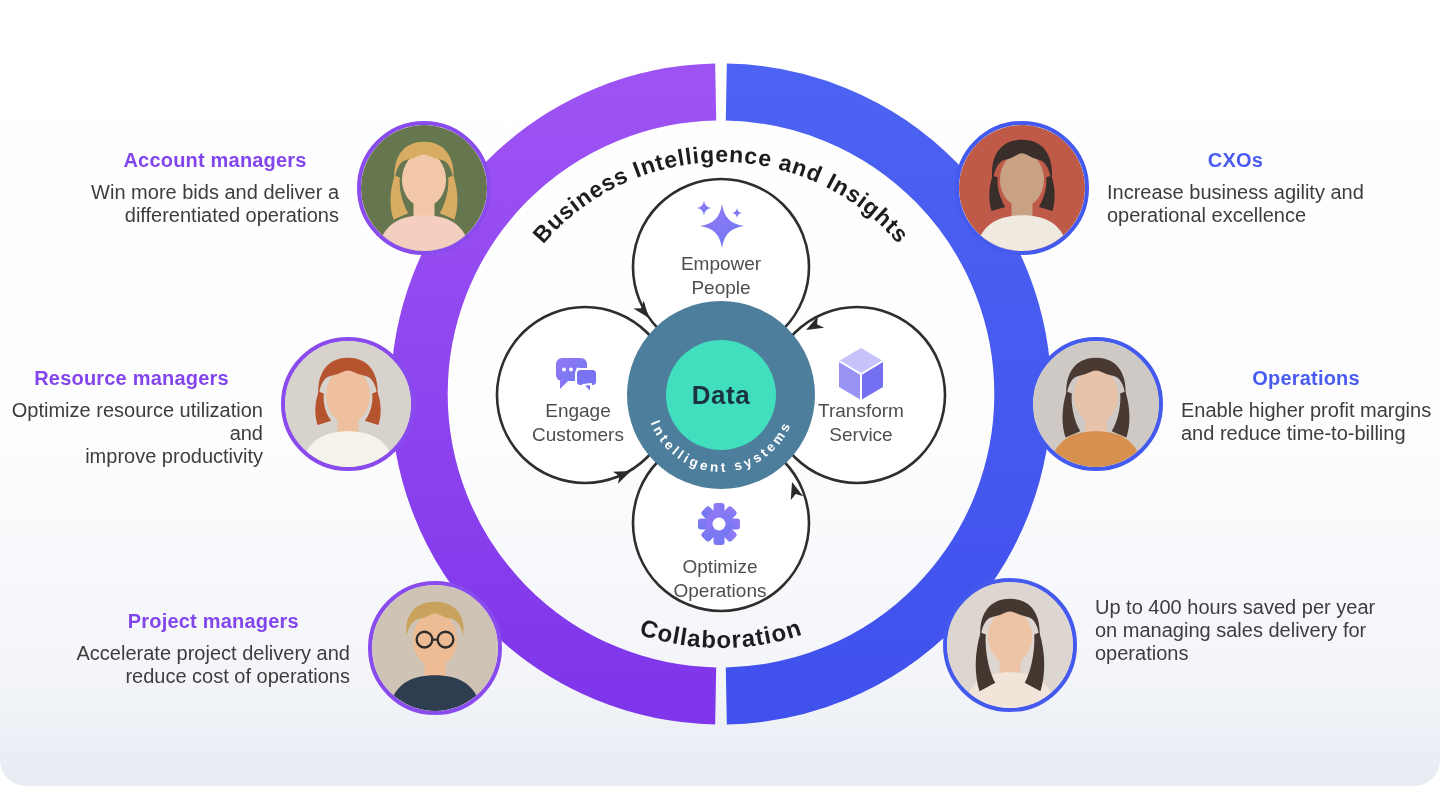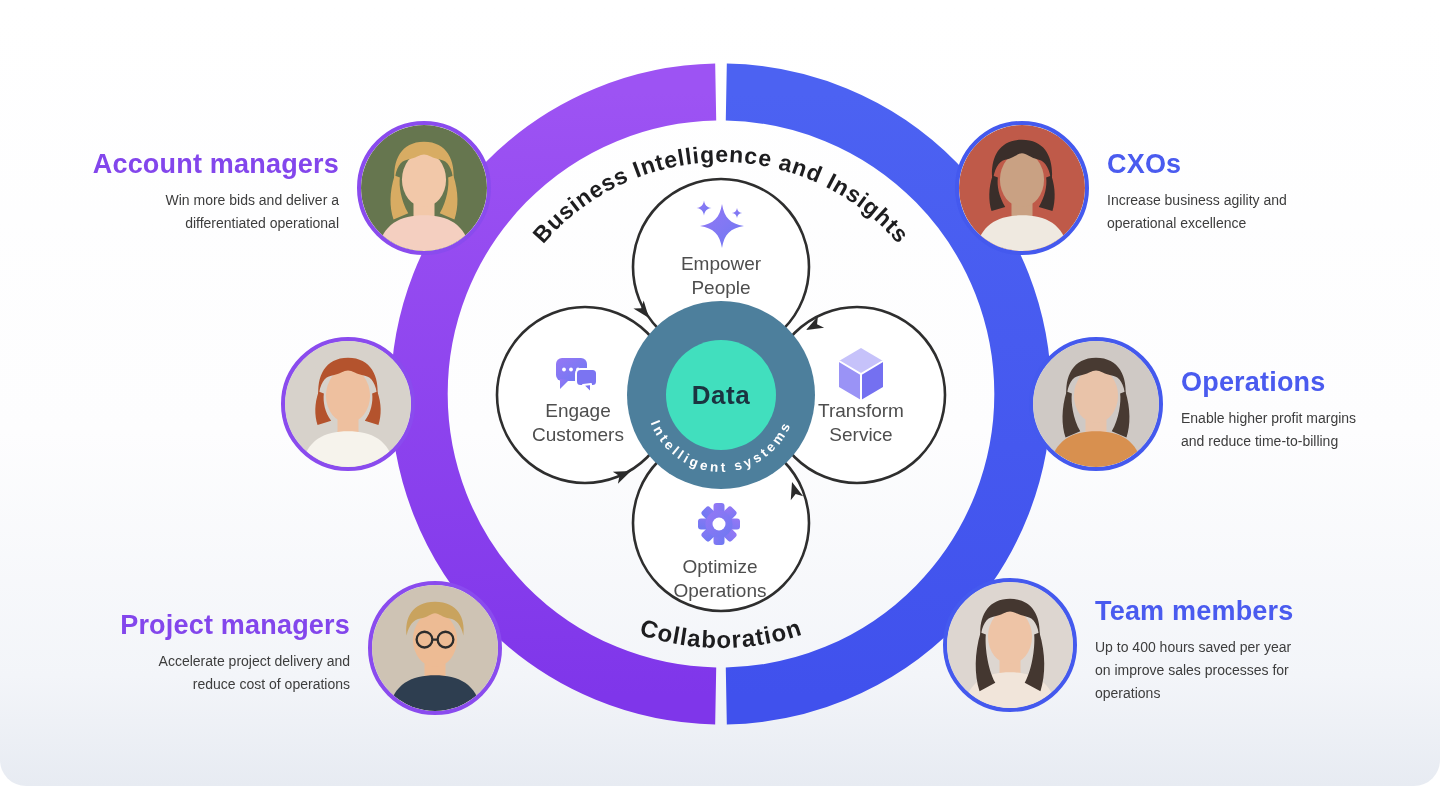--- a/index.html
+++ b/index.html
@@ -15,22 +15,22 @@
   .arc-title-bottom{font-weight:700; font-size:24px; fill:#1d1d1f; letter-spacing:1px;}
   .petal{fill:#ffffff; stroke:#2e2e2e; stroke-width:2.6;}
   .node-label{font-size:19px; font-weight:500; fill:#4e4e4e; text-anchor:middle;}
   .hub-data{font-size:26px; font-weight:700; fill:#1b3340; text-anchor:middle; letter-spacing:0.5px;}
   .hub-ring-text{font-size:13.5px; font-weight:700; fill:#ffffff; letter-spacing:3.2px;}
   .arrowhead{fill:#2a2a2a;}
 
   .persona{position:absolute; z-index:2; display:flex; gap:18px; align-items:flex-start;}
   .persona .txt{padding-top:28px;}
   .persona.side-left .txt{text-align:right;}
-  .persona .title{margin:0 0 9px 0; font-size:27px; font-weight:700; color:var(--title-color,#8346EC); letter-spacing:0.2px;}
-  .persona .desc{margin:0; font-size:14px; line-height:23px; color:#3d3d3d;}
+  .persona .title{margin:0 0 9px 0; font-size:20px; font-weight:700; color:var(--title-color,#8346EC); letter-spacing:0.2px;text-align:center;}
+  .persona .desc{margin:0; font-size:20px; line-height:23px; color:#3d3d3d;}
   .avatar{
     width:134px; height:134px; border-radius:50%; box-sizing:border-box;
     border:4px solid var(--av-border,#8A4BEE); overflow:hidden; flex:0 0 auto;
     background:#ddd;
   }
   .avatar svg{display:block;}
 
   .p-account{top:121px; right:949px;}
   .p-resource{top:337px; right:1025px;} .p-resource .txt{padding-top:30px;}
   .p-project{top:581px; right:938px;}   .p-project .txt{padding-top:29px;}
@@ -130,41 +130,45 @@
 
     <polygon class="arrowhead" points="0,0 -17,6.5 -12.5,0 -17,-6.5" transform="translate(649,318) rotate(52)"></polygon>
     <polygon class="arrowhead" points="0,0 -17,6.5 -12.5,0 -17,-6.5" transform="translate(806,330) rotate(152)"></polygon>
     <polygon class="arrowhead" points="0,0 -17,6.5 -12.5,0 -17,-6.5" transform="translate(631,471) rotate(-23)"></polygon>
     <polygon class="arrowhead" points="0,0 -17,6.5 -12.5,0 -17,-6.5" transform="translate(792,482) rotate(-107)"></polygon>
   </svg>
 
   <div class="persona side-left p-account" style="--av-bg: #66764f; --av-hair: #d8ac63; --av-skin: #f2c8a9; --av-shirt: #f4cfc0; --av-border: #8A4BEE; --title-color: #8346EC;">
     <div class="txt">
       <h2 class="title">Account managers</h2>
-      <p class="desc"><span>Win more bids and deliver a</span><br><span>differentiated operational</span></p>
+      <p class="desc"><span>Win more bids and deliver a</span><br><span>differentiated operations</span></p>
     </div>
     <div class="avatar">
       <svg width="126" height="126" viewBox="0 0 120 120">
         <clipPath id="avc1">
             <circle cx="60" cy="60" r="60"></circle>
           </clipPath>
         <g clip-path="url(#avc1)">
           <rect width="120" height="120" style="fill:var(--av-bg)"></rect>
           <path d="M50,68 h20 v20 h-20 z" style="fill:var(--av-skin)"></path>
           <path d="M16,120 C20,94 38,86 60,86 C82,86 100,94 104,120 Z" style="fill:var(--av-shirt)"></path>
           <path d="M32,48 C27,64 27,78 31,90 L45,84 C38,72 36,58 37,50 Z" style="fill:var(--av-hair)"></path>
           <path d="M88,48 C93,64 93,78 89,90 L75,84 C82,72 84,58 83,50 Z" style="fill:var(--av-hair)"></path>
           <ellipse cx="60" cy="52" rx="21" ry="26" style="fill:var(--av-skin)"></ellipse>
           <path d="M60,16 C38,16 30,34 32,54 C33,40 38,34 44,33 C52,31.5 56,28 60,28 C64,28 68,31.5 76,33 C82,34 87,40 88,54 C90,34 82,16 60,16 Z" style="fill:var(--av-hair)"></path>
         </g>
       </svg>
     </div>
   </div>
 
   <div class="persona side-left p-resource" style="--av-bg: #d7d2cb; --av-hair: #b4532d; --av-skin: #eec09f; --av-shirt: #f6f3ec; --av-border: #8A4BEE; --title-color: #8346EC;">
+    <div class="txt">
+      <h2 class="title">Resource managers</h2>
+      <p class="desc"><span>Optimize resource utilization and</span><br><span>improve productivity</span></p>
+    </div>
     <div class="avatar">
       <svg width="126" height="126" viewBox="0 0 120 120">
         <clipPath id="avc2">
             <circle cx="60" cy="60" r="60"></circle>
           </clipPath>
         <g clip-path="url(#avc2)">
           <rect width="120" height="120" style="fill:var(--av-bg)"></rect>
           <path d="M50,68 h20 v20 h-20 z" style="fill:var(--av-skin)"></path>
           <path d="M16,120 C20,94 38,86 60,86 C82,86 100,94 104,120 Z" style="fill:var(--av-shirt)"></path>
           <path d="M32,48 C28,60 28,70 31,80 L44,76 C38,68 36,58 37,50 Z" style="fill:var(--av-hair)"></path>
@@ -259,18 +263,17 @@
           <path d="M50,68 h20 v20 h-20 z" style="fill:var(--av-skin)"></path>
           <path d="M16,120 C20,94 38,86 60,86 C82,86 100,94 104,120 Z" style="fill:var(--av-shirt)"></path>
           <path d="M32,48 C26,68 26,88 31,104 L46,96 C38,82 36,58 37,50 Z" style="fill:var(--av-hair)"></path>
           <path d="M88,48 C94,68 94,88 89,104 L74,96 C82,82 84,58 83,50 Z" style="fill:var(--av-hair)"></path>
           <ellipse cx="60" cy="52" rx="21" ry="26" style="fill:var(--av-skin)"></ellipse>
           <path d="M60,16 C38,16 30,34 32,54 C33,40 38,34 44,33 C52,31.5 56,28 60,28 C64,28 68,31.5 76,33 C82,34 87,40 88,54 C90,34 82,16 60,16 Z" style="fill:var(--av-hair)"></path>
         </g>
       </svg>
     </div>
     <div class="txt">
-      <h2 class="title">Team members</h2>
-      <p class="desc"><span>Up to 400 hours saved per year</span><br><span>on improve sales processes for</span><br><span>operations</span></p>
+      <p class="desc"><span>Up to 400 hours saved per year</span><br><span>on managing sales delivery for</span><br><span>operations</span></p>
     </div>
   </div>
 
 </div>
 
 </body></html>

